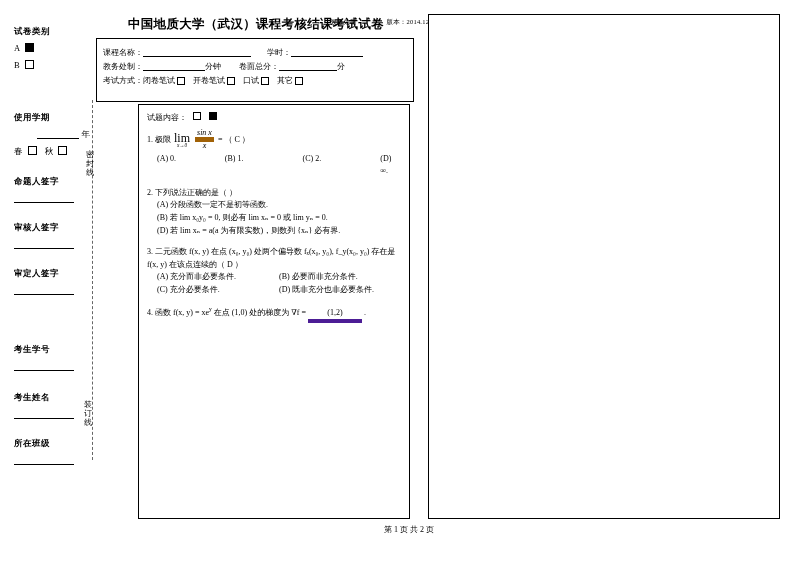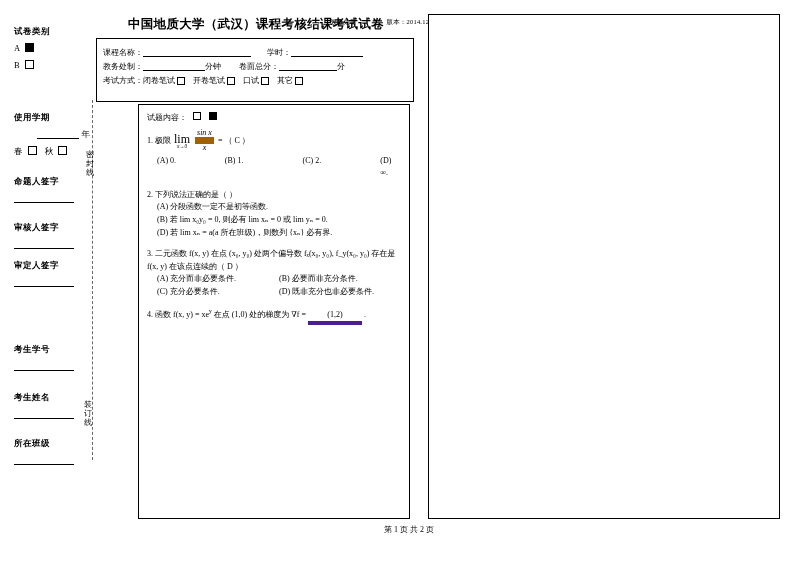--- a/index.html
+++ b/index.html
@@ -206,21 +206,21 @@
   }
   .lim .top { font-size: 12px; display:block; }
   .lim .bot { font-size: 5.2px; display:block; margin-top:-1px;}
   .frac {
     display: inline-block;
     vertical-align: middle;
     text-align: center;
     line-height: 1.05;
     margin: 0 2px;
   }
-  .frac .num { display: block; border-bottom: 7px solid #a16207; padding: 0 2px; font-size: 8px;}
+  .frac .num { display: block; border-bottom: 5px solid #a16207; padding: 0 2px; font-size: 8px;}
   .frac .den { display: block; padding: 0 2px; font-size: 8px;}
   .blank-inline {
     display: inline-block;
     border-bottom: 4px solid #4c1d95;
     min-width: 54px;
     text-align: center;
     font-size: 8px;
   }
   sup { font-size: 5.5px; }
 
@@ -279,21 +279,21 @@
     <div class="sb-block" style="top:162px;">
       <div class="sb-title">命题人签字</div>
       <div class="sb-underline"></div>
     </div>
 
     <div class="sb-block" style="top:208px;">
       <div class="sb-title">审核人签字</div>
       <div class="sb-underline"></div>
     </div>
 
-    <div class="sb-block" style="top:246px;">
+    <div class="sb-block" style="top:254px;">
       <div class="sb-title">审定人签字</div>
       <div class="sb-underline"></div>
     </div>
 
     <div class="sb-block" style="top:330px;">
       <div class="sb-title">考生学号</div>
       <div class="sb-underline"></div>
     </div>
 
     <div class="sb-block" style="top:378px;">
@@ -384,21 +384,21 @@
       </span>
     </div>
 
     <div class="q-item">
       <span class="q-title">
         <span>2.</span>
         <span>下列说法正确的是（ ）</span>
       </span>
       <span class="sub">(A) 分段函数一定不是初等函数.</span>
       <span class="sub">(B) 若 lim x₀y₀ = 0, 则必有 lim xₙ = 0 或 lim yₙ = 0.</span>
-      <span class="sub">(D) 若 lim xₙ = a(a 所在班级)，则数列 {xₙ} 必有界.</span>
+      <span class="sub">(D) 若 lim xₙ = a(a 为有限实数)，则数列 {xₙ} 必有界.</span>
     </div>
 
     <div class="q-item">
       <span class="q-title">
         <span>3.</span>
         <span>二元函数 f(x, y) 在点 (x₀, y₀) 处两个偏导数 fₓ(x₀, y₀), f_y(x₀, y₀) 存在是 f(x, y) 在该点连续的（ D ）</span>
       </span>
       <span class="sub2">
         <span>(A) 充分而非必要条件.</span>
         <span>(B) 必要而非充分条件.</span>

